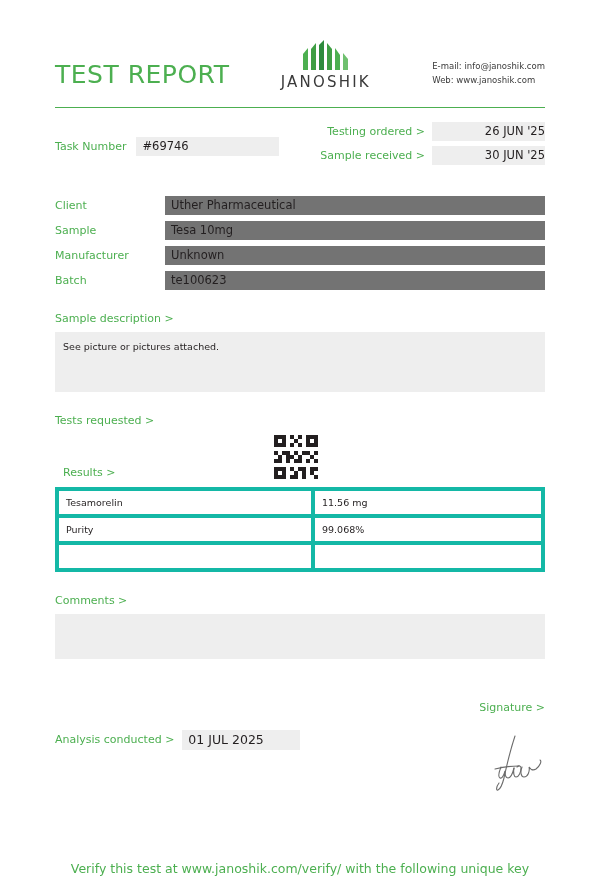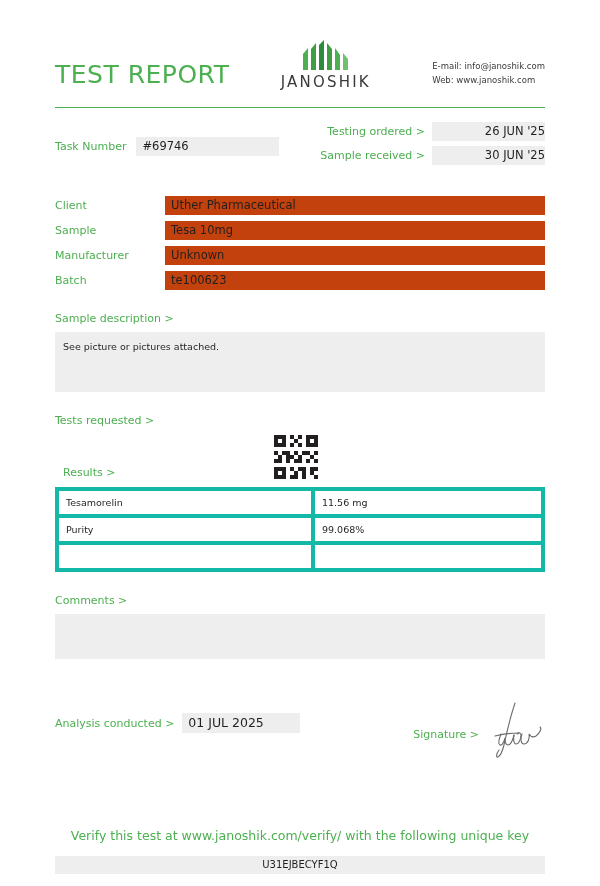--- a/index.html
+++ b/index.html
@@ -127,21 +127,21 @@
     align-items: center;
     margin-bottom: 6px;
   }
   .info-label {
     color: #4caf50;
     font-size: 11px;
     width: 110px;
     flex: 0 0 110px;
   }
   .info-value {
-    background: #c2410c;
+    background: #737373;
     flex: 1 1 auto;
     height: 19px;
     line-height: 19px;
     font-size: 11.5px;
     padding-left: 6px;
     box-sizing: border-box;
   }
 
   
   .section-title {
@@ -219,22 +219,23 @@
     width: 118px;
     height: 20px;
     line-height: 20px;
     font-size: 12.5px;
     padding-left: 6px;
     box-sizing: border-box;
   }
   .sig-wrap {
     display: flex;
     align-items: flex-end;
-    gap: 6px;
+    gap: 16px;
     position: relative;
+    flex-direction: column;
   }
   .sig-label {
     color: #4caf50;
     font-size: 11px;
     padding-bottom: 4px;
   }
   .sig-img { width: 60px; height: 58px; margin-bottom: -14px; }
 
   
   .verify {

